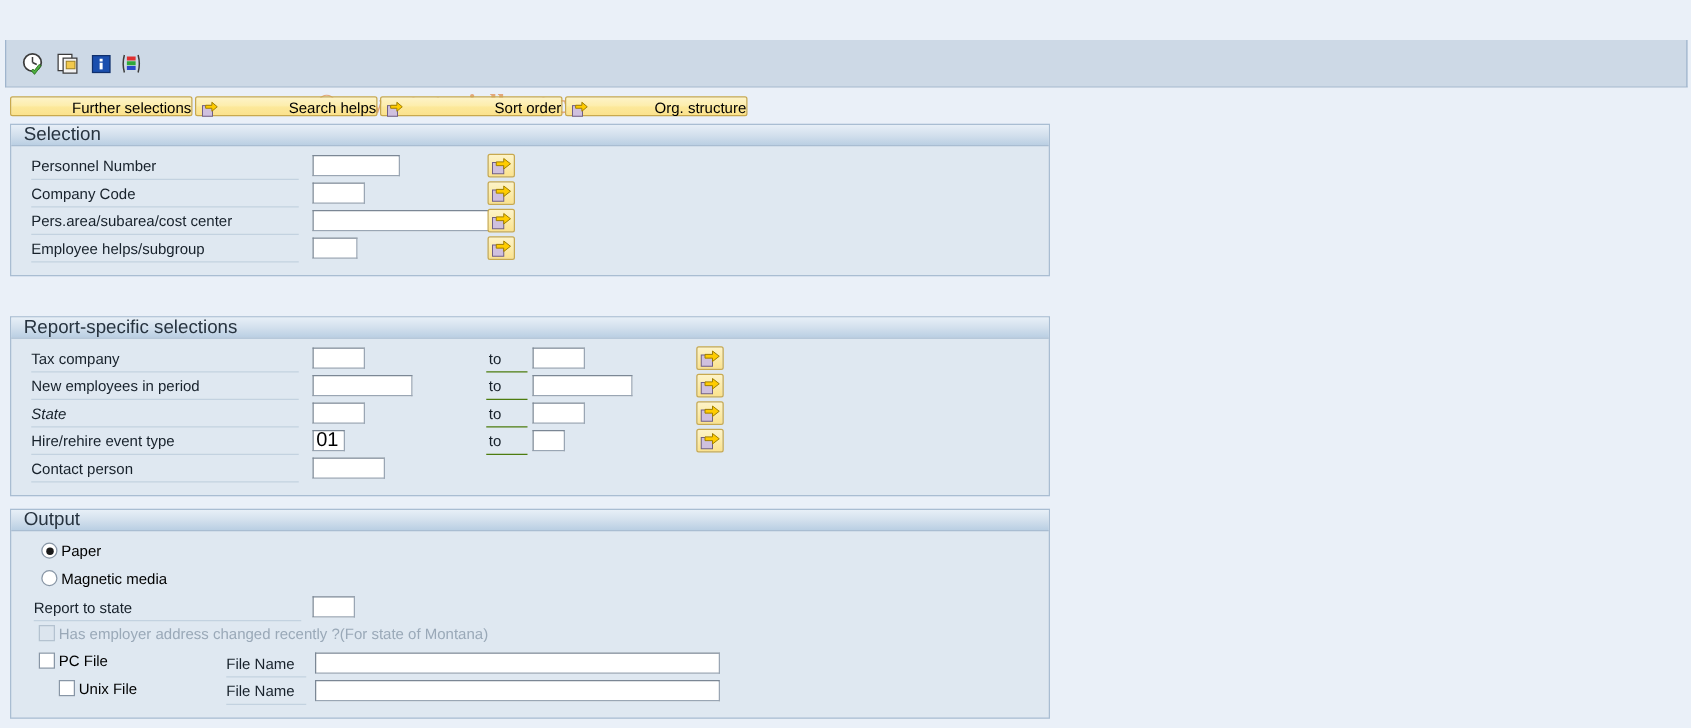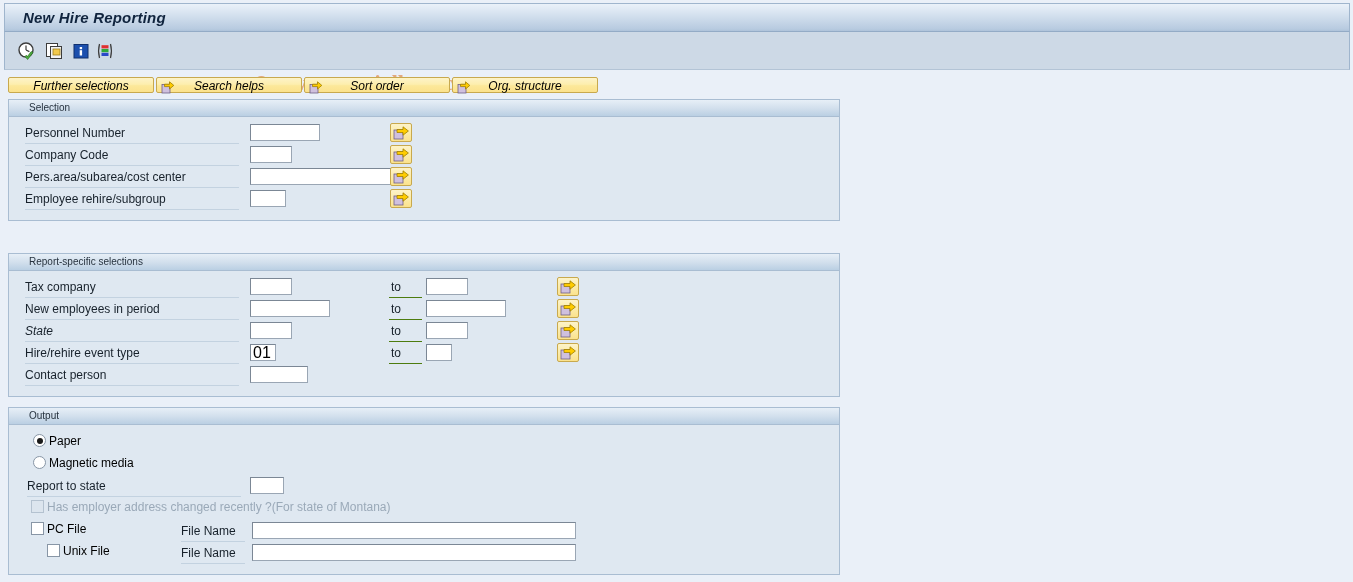--- a/index.html
+++ b/index.html
@@ -85,26 +85,25 @@
   .btn {
     position: absolute;
     top: 77px;
     height: 16px;
     box-sizing: border-box;
     background: linear-gradient(to bottom, #fdf3c8 0%, #fdeeae 45%, #fce89a 55%, #fbe28d 100%);
     border: 1px solid #c8a94e;
     border-radius: 2px;
     font-size: 12px;
     color: #000;
-    text-align: center;
+    text-align: right;
     line-height: 17px;
     cursor: pointer;
     white-space: nowrap;
     padding: 0;
-    font-style: italic;
   }
   .btn .btn-arrow {
     position: absolute;
     left: 4px; top: 2px;
     width: 14px; height: 14px;
   }
   .btn .btn-label { display: block; }
   #btn-further { left: 8px; width: 146px; }
   #btn-searchhelps { left: 156px; width: 146px; }
   #btn-sortorder { left: 304px; width: 146px; }
@@ -118,23 +117,23 @@
     box-sizing: border-box;
     background: #dfe8f1;
     border: 1px solid #a9bdd2;
   }
   .group-header {
     position: relative;
     height: 17px;
     box-sizing: border-box;
     background: linear-gradient(to bottom, #e7eff7 0%, #d3e0ed 50%, #bacfe3 100%);
     border-bottom: 1px solid #a9bdd2;
-    font-size: 10px;
+    font-size: 15px;
     color: #27333f;
-    padding-left: 20px;
+    padding-left: 10px;
     line-height: 16px;
   }
   .group-body { position: relative; }
 
   #group-selection { top: 99px; height: 122px; }
   #group-selection .group-body { height: 104px; }
   #group-report    { top: 253px; height: 144px; }
   #group-report .group-body { height: 126px; }
   #group-output    { top: 407px; height: 168px; }
   #group-output .group-body { height: 110px; }
@@ -235,23 +234,20 @@
     margin-right: 3px;
   }
   .check-row.disabled { color: #9aa9b8; cursor: default; }
   .check-row.disabled .cb { background: #dce5ee; border-color: #b4c2d0; }
 </style>
 </head>
 <body>
 
 <div id="app-window">
 
-  <div id="titlebar">
-    <span class="title-text">New Hire Reporting</span>
-  </div>
 
   <div id="toolbar">
 
     <span id="tb-execute" class="tb-icon">
       <svg width="20" height="20" viewBox="0 0 20 20">
         <circle cx="9" cy="9" r="7" fill="#ffffff" stroke="#3c3c3c" stroke-width="1.4"></circle>
         <line x1="9" y1="9" x2="9" y2="4.6" stroke="#3c3c3c" stroke-width="1.2"></line>
         <line x1="9" y1="9" x2="12.4" y2="10.6" stroke="#3c3c3c" stroke-width="1.2"></line>
         <path d="M8 15.5 L10.6 18.5 L16 11.5 L14.2 10.6 L10.5 15.4 L9.3 14.2 Z" fill="#4caf3e" stroke="#2e7026" stroke-width="0.7"></path>
       </svg>
@@ -351,21 +347,21 @@
         <input class="inp" style="left: 241px; width: 143px;" value="">
         <button class="selbtn" style="left:381px; top:0px;">
           <svg width="17" height="15" viewBox="0 0 17 15">
             <rect x="1" y="5" width="9" height="9" fill="#cfc0de" stroke="#6f5f86" stroke-width="0.8"></rect>
             <path d="M4 4.5 L10 4.5 L10 1.8 L15.4 6 L10 10.2 L10 7.5 L4 7.5 Z" fill="#ffcc00" stroke="#a07f00" stroke-width="0.8"></path>
           </svg>
         </button>
       </div>
 
       <div class="fieldrow" style="top:72px;">
-        <span class="flabel" style="width:214px;">Employee rehire/subgroup</span>
+        <span class="flabel" style="width:214px;">Employee helps/subgroup</span>
         <input class="inp" style="left: 241px; width: 36px;" value="">
         <button class="selbtn" style="left:381px; top:0px;">
           <svg width="17" height="15" viewBox="0 0 17 15">
             <rect x="1" y="5" width="9" height="9" fill="#cfc0de" stroke="#6f5f86" stroke-width="0.8"></rect>
             <path d="M4 4.5 L10 4.5 L10 1.8 L15.4 6 L10 10.2 L10 7.5 L4 7.5 Z" fill="#ffcc00" stroke="#a07f00" stroke-width="0.8"></path>
           </svg>
         </button>
       </div>
 
     </div>

